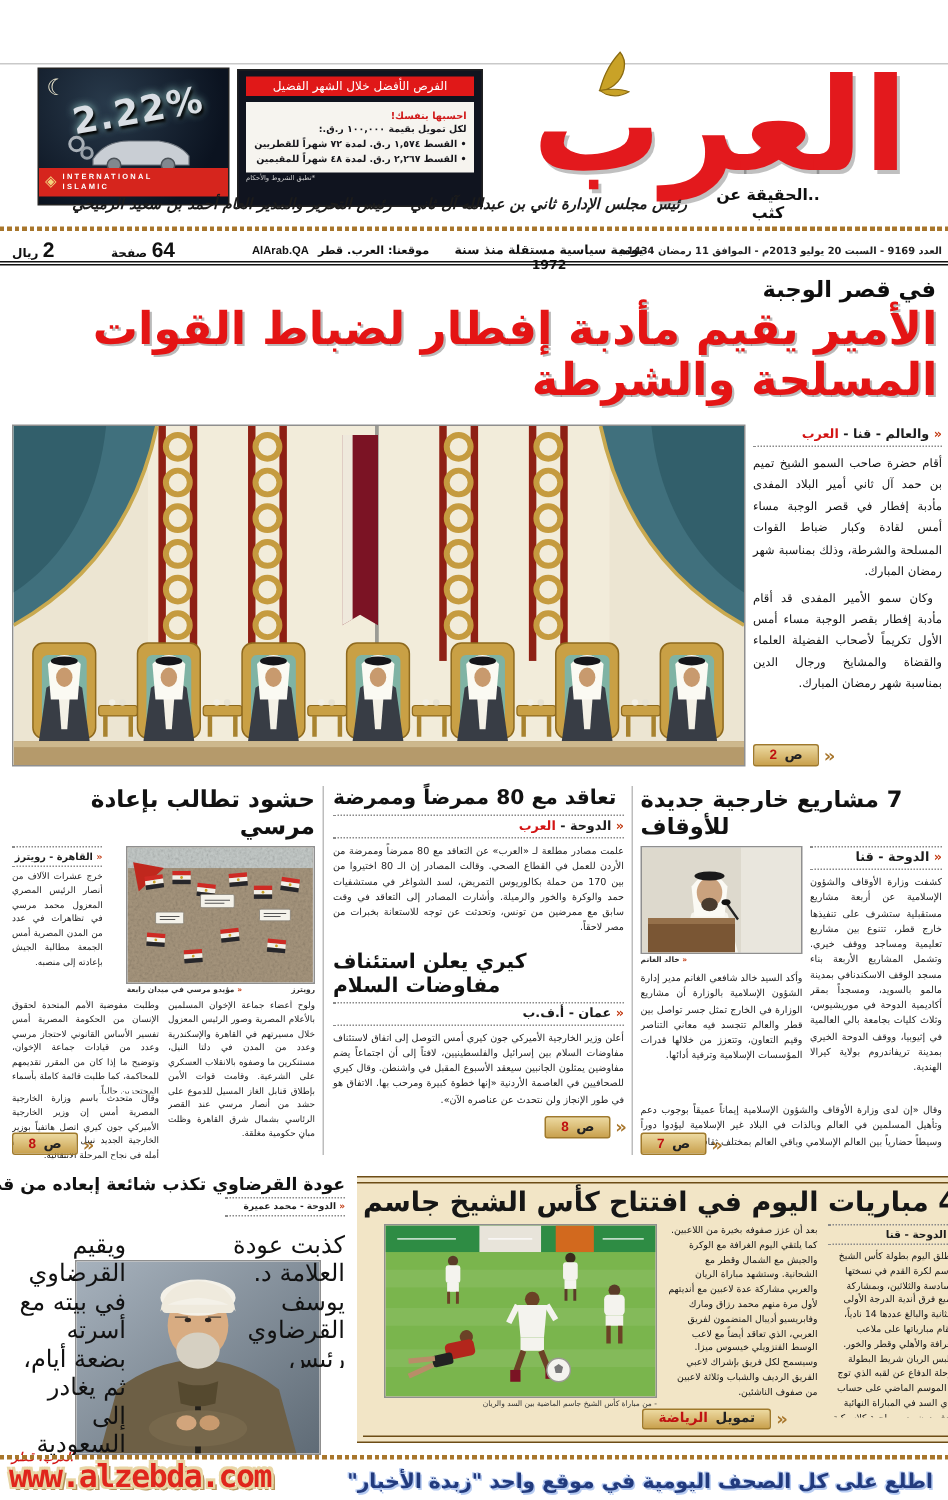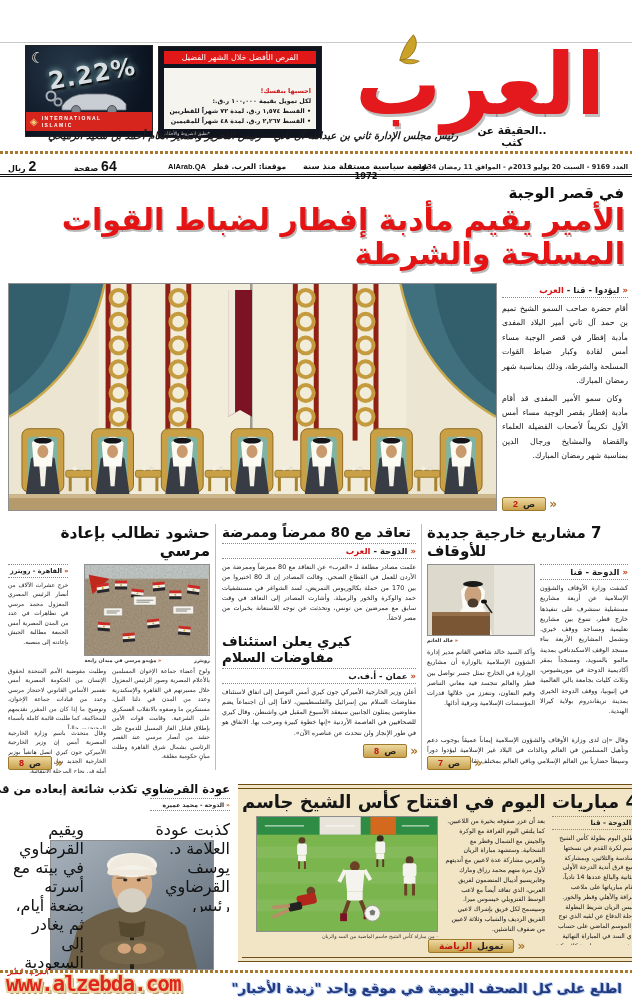--- a/index.html
+++ b/index.html
@@ -11,21 +11,21 @@
 .car-ad{position:absolute;left:25px;top:45px;width:128px;height:92px;background:radial-gradient(circle at 35% 25%,#28394a,#0b1320 75%);direction:ltr;overflow:hidden;border:1px solid #222}
 .car-ad .crescent{position:absolute;left:5px;top:3px;color:#eee8cf;font-size:15px}
 .car-ad .rate{position:absolute;left:22px;top:14px;color:#d9dee4;font-size:24px;font-weight:bold;transform:rotate(-10deg);text-shadow:1px 2px 2px #000,0 0 6px #9fd8d2;letter-spacing:1px}
 .car-ad svg.car{position:absolute;left:18px;top:40px;width:86px;height:30px}
 .car-brand{position:absolute;left:0;right:0;bottom:5px;height:19px;background:#d6251d;color:#fff;display:flex;align-items:center;gap:4px;padding:0 4px}
 .car-brand .diam{color:#f3d27c;font-size:10px}
 .car-brand .bt{font-size:5px;font-weight:bold;letter-spacing:1.5px;line-height:1.3;font-family:"Liberation Sans",sans-serif}
 
 .fin-ad{position:absolute;left:158px;top:46px;width:164px;height:92px;background:#10141f;padding:4px 5px;border:1px solid #222}
 .fin-title{background:#e01818;color:#fff;font-size:8px;font-weight:normal;text-align:center;padding:2px 2px;letter-spacing:.5px}
-.fin-panel{background:#f6f4ef;margin-top:4px;padding:19px 5px 4px;text-align:right}
+.fin-panel{background:#f6f4ef;margin-top:4px;padding:5px 5px 4px;text-align:right}
 .fin-cta{color:#d01818;font-weight:bold;font-size:6.5px;margin-bottom:1px}
 .fin-line{font-size:6.3px;color:#15151a;font-weight:bold;line-height:1.55}
 .fin-foot{color:#cfcfcf;font-size:4.5px;text-align:left;margin-top:2px}
 
 
 .logo-block{position:absolute;left:330px;top:34px;width:300px;height:104px;text-align:center}
 .logo-text{font-size:86px;line-height:100px;font-weight:bold;color:#e3191d;text-shadow:2px 3px 0 rgba(30,30,30,.28);letter-spacing:-2px}
 .feather{position:absolute;left:62px;top:0;width:36px;height:34px}
 .slogan{position:absolute;left:470px;top:124px;width:84px;text-align:center;font-size:10.5px;font-weight:bold;color:#101010}
 .sig{position:absolute;top:130px;font-family:"DejaVu Serif",serif;font-style:italic;font-weight:bold;font-size:10px;color:#1c1c1c;text-align:left;white-space:nowrap}
@@ -251,21 +251,21 @@
         <use href="#fig" x="384"></use>
         <use href="#fig" x="454"></use>
       <rect y="212" width="489" height="16" fill="#b59a6b"></rect>
       <rect y="212" width="489" height="4" fill="#cdb88d"></rect>
     </svg>
   </div>
 
   <div class="lead-col">
     <div class="byline">
       <span class="bull">«</span>
-      <span>ليؤدوا - قنا - </span><span class="hl">العرب</span>
+      <span>والعالم - قنا - </span><span class="hl">العرب</span>
     </div>
     <div class="lead-body">
       <p>أقام حضرة صاحب السمو الشيخ تميم بن حمد آل ثاني أمير البلاد المفدى مأدبة إفطار في قصر الوجبة مساء أمس لقادة وكبار ضباط القوات المسلحة والشرطة، وذلك بمناسبة شهر رمضان المبارك.</p>
       <p>وكان سمو الأمير المفدى قد أقام مأدبة إفطار بقصر الوجبة مساء أمس الأول تكريماً لأصحاب الفضيلة العلماء والقضاة والمشايخ ورجال الدين بمناسبة شهر رمضان المبارك.</p>
     </div>
     <div class="badge badge-abs">
       <span class="chev">«</span>
       <span class="pill">
           <span>ص</span>
           <span class="num">2</span>

